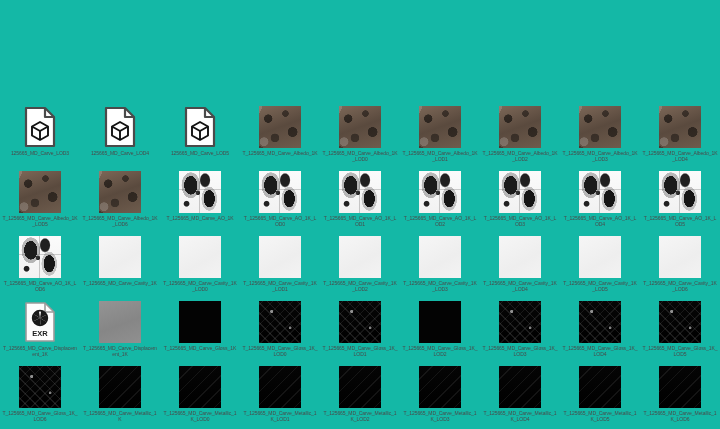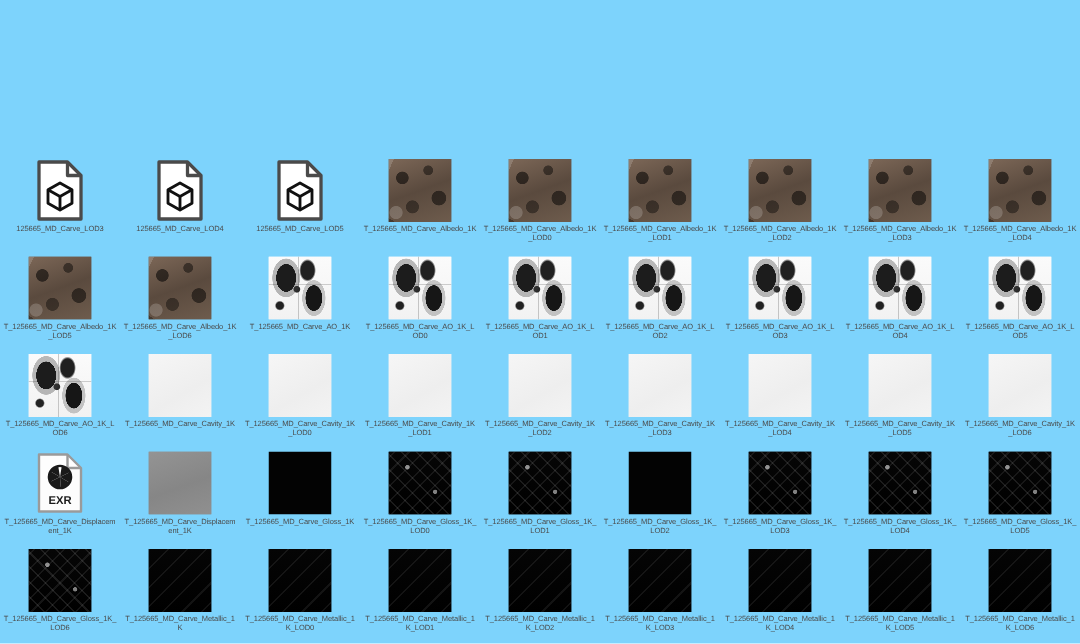--- a/index.html
+++ b/index.html
@@ -5,21 +5,21 @@
   * { box-sizing: border-box; margin: 0; padding: 0; }
   html, body {
     width: 720px; height: 429px;
     background: #ffffff;
     font-family: "Liberation Sans", sans-serif;
     overflow: hidden;
   }
   #asset-grid {
     position: relative;
     width: 720px; height: 429px;
-    background: #7dd3fc;
+    background: #14b8a6;
     padding: 105px 0 0 0;
   }
   .grid-row {
     display: flex;
     width: 720px;
     height: 65px;
   }
   .asset-tile {
     width: 80px;
     height: 65px;

